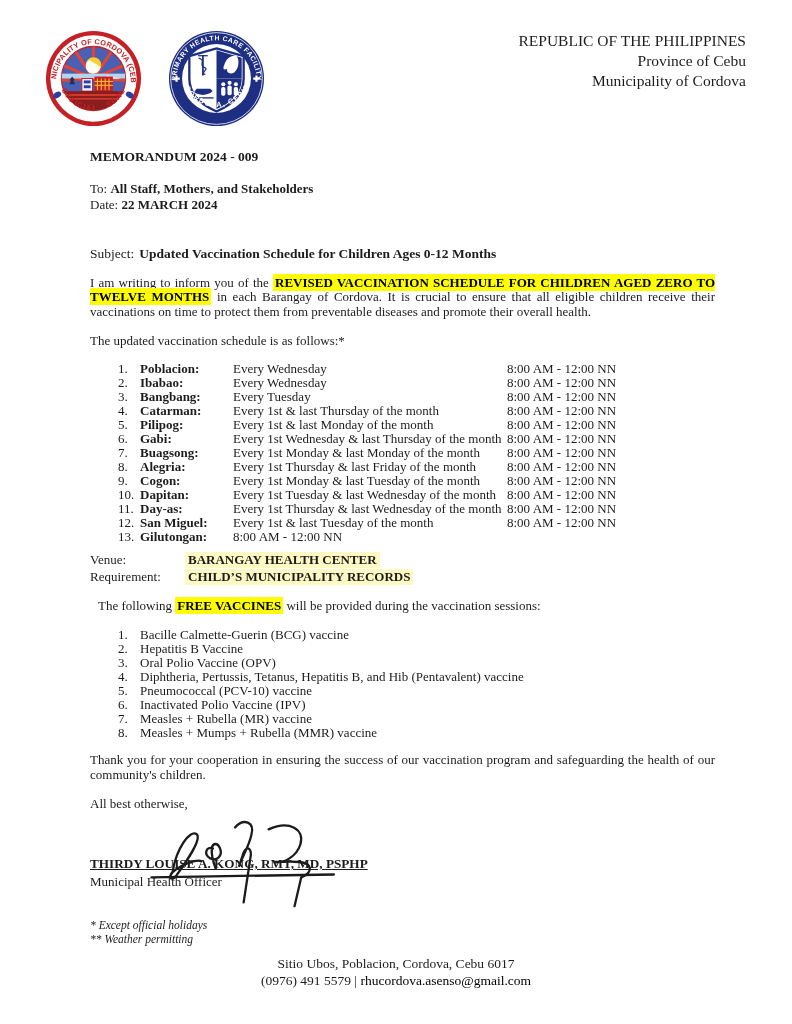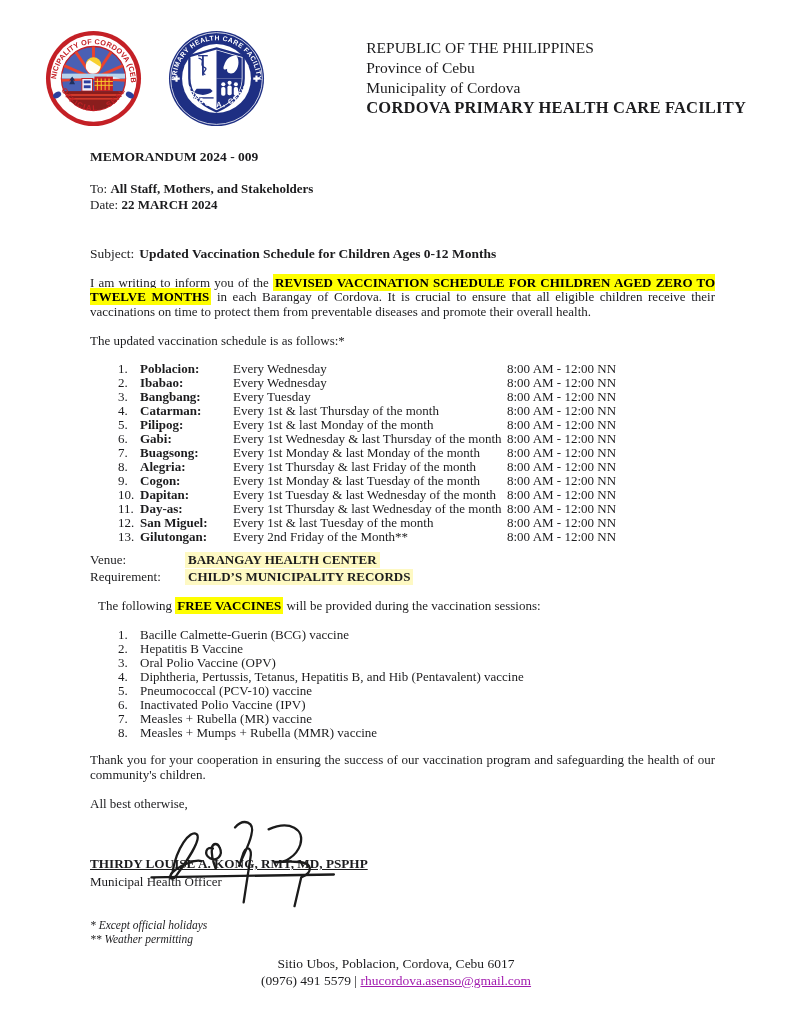--- a/index.html
+++ b/index.html
@@ -6,21 +6,21 @@
   html,body { background:#ffffff; }
   .page {
     position:relative; width:792px; height:1024px; background:#ffffff;
     font-family:"Liberation Serif","DejaVu Serif",serif;
     color:#1c1c1e; font-size:13px; overflow:hidden;
   }
   
   .hdr { display:flex; justify-content:space-between; align-items:flex-start; padding:30px 46px 0 45px; }
   .seals { display:flex; gap:26px; }
   .seal { width:97px; height:97px; }
-  .addr { text-align:left; margin-top:8px; font-size:15.5px; line-height:20px;font-family:Liberation Serif, serif; }
+  .addr { text-align:right; margin-top:1px; font-size:15.5px; line-height:20px;font-family:Liberation Serif, serif; }
   .addr .fac { font-weight:bold; font-size:16.5px; letter-spacing:.2px; }
   
   .content { padding:0 77px 0 90px; }
   .b { font-weight:bold; }
   .memo-title { font-weight:bold; font-size:13.5px; margin-top:22px; }
   .to-block { margin-top:16px; line-height:16px; }
   .subject { margin-top:33px; font-size:13.5px; }
   .subject .lab { margin-right:5px; }
   .para { text-align:justify; line-height:14.4px; margin-top:14px; }
   .hl { background:#fefe00; font-weight:bold; padding:1px 2px; }
@@ -41,21 +41,21 @@
   .thanks { margin-top:14px; text-align:justify; line-height:14.4px; }
   .vale { margin-top:14px; }
   
   .sigblock { position:relative; margin-top:44px; }
   .signame { font-weight:bold; text-decoration:underline; font-size:13.2px; }
   .sigtitle { margin-top:2px; }
   .sigsvg { position:absolute; left:52px; top:-42px; width:210px; height:96px; pointer-events:none; }
   
   .fnotes { margin-top:28px; font-style:italic; font-size:11.5px; line-height:14px; }
   .footer { text-align:center; margin-top:10px; font-size:13.5px; line-height:16.5px; }
-  .footer a { color:#a21caf; text-decoration:underline; cursor:pointer; }
+  .footer a { color:#000000; cursor:pointer; }
   
   .sealtxt { font-family:"Liberation Sans","DejaVu Sans",sans-serif; font-weight:bold; }
 </style>
 </head>
 <body>
 
 <div class="page">
 
   <div class="hdr">
     <div class="seals">
@@ -148,21 +148,20 @@
         </text>
         <text class="sealtxt" font-size="7.4" fill="#ffffff" letter-spacing="1.4">
           <textPath href="#rsBot" startOffset="50%" text-anchor="middle">CORDOVA, CEBU</textPath>
         </text>
       </svg>
     </div>
     <div class="addr">
       <div>REPUBLIC OF THE PHILIPPINES</div>
       <div>Province of Cebu</div>
       <div>Municipality of Cordova</div>
-      <div class="fac">CORDOVA PRIMARY HEALTH CARE FACILITY</div>
     </div>
   </div>
 
   <div class="content">
 
     <div class="memo-title">MEMORANDUM 2024 - 009</div>
 
     <div class="to-block">
       <div><span>To:</span> <span class="b">All Staff, Mothers, and Stakeholders</span></div>
       <div><span>Date:</span> <span class="b">22 MARCH 2024</span></div>
@@ -245,21 +244,20 @@
         </div>
       <div class="srow">
           <span class="sn">12.</span>
           <span class="sb">San Miguel:</span>
           <span class="sw">Every 1st &amp; last Tuesday of the month</span>
           <span class="st">8:00 AM - 12:00 NN</span>
         </div>
       <div class="srow">
           <span class="sn">13.</span>
           <span class="sb">Gilutongan:</span>
-          <span class="sw">Every 2nd Friday of the Month**</span>
           <span class="st">8:00 AM - 12:00 NN</span>
         </div>
     </div>
 
     <div class="venue">
       <div class="kv">
           <span class="kl">Venue:</span>
           <span class="kvv">BARANGAY HEALTH CENTER</span>
         </div>
       <div class="kv">

